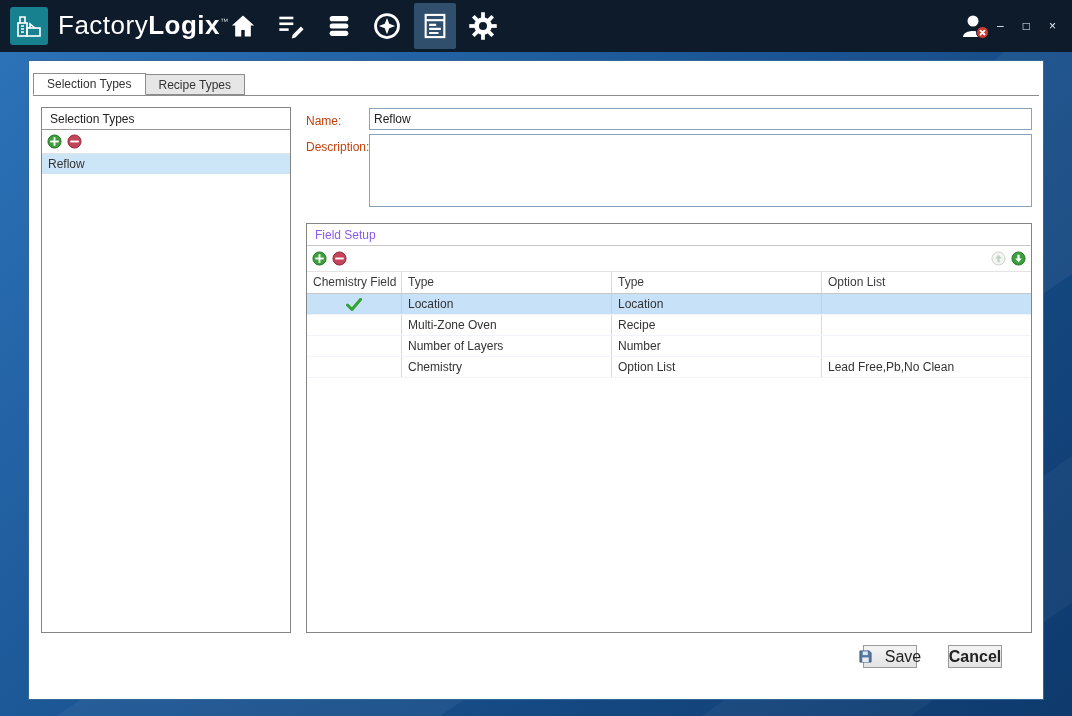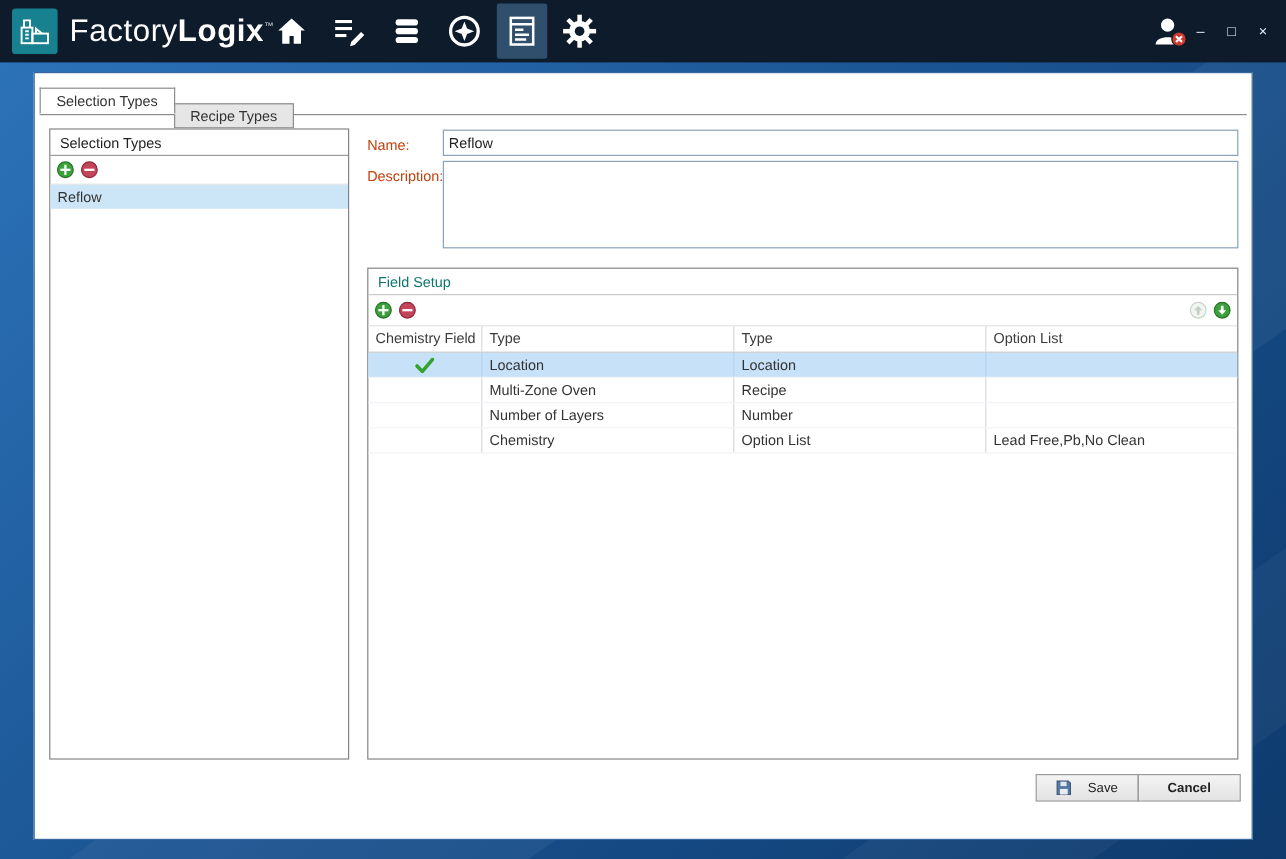--- a/index.html
+++ b/index.html
@@ -56,21 +56,21 @@
   
   .tab-underline { position:absolute; left:4px; right:4px; top:34px; border-top:1px solid #8c8c8c; }
   .tabs { position:absolute; left:4px; top:12px; display:flex; z-index:3; }
   .tab {
     padding:0 13px; height:22px; line-height:21px; background:#e6e6e6;
     border:1px solid #8c8c8c; margin-right:-1px; cursor:pointer; color:#333;
   }
   .tab.active {
     background:#fff; border-bottom:1px solid #fff; z-index:4; position:relative;
   }
-  .tab.inactive { height:21px; margin-top:13px; }
+  .tab.inactive { height:21px; margin-top:1px; }
 
   
   .list-panel {
     position:absolute; left:12px; top:46px; width:250px; height:526px;
     border:1px solid #848484; background:#fff;
   }
   .list-header { height:22px; line-height:22px; padding-left:8px; border-bottom:1px solid #9a9a9a; color:#222; }
   .list-toolbar { height:24px; display:flex; align-items:center; gap:5px; padding:0 5px; border-bottom:1px solid #e3e3e3; }
   .icon-btn { width:15px; height:15px; display:inline-flex; cursor:pointer; }
   .list-item { height:20px; line-height:20px; padding-left:6px; cursor:pointer; }
@@ -87,42 +87,42 @@
   .desc-input {
     position:absolute; left:340px; top:73px; width:663px; height:73px;
     border:1px solid #8aa2b8; resize:none; font-family:"Liberation Sans",sans-serif; font-size:12px; padding:3px 4px;
   }
 
   
   .group {
     position:absolute; left:277px; top:162px; width:726px; height:410px;
     border:1px solid #848484; background:#fff;
   }
-  .group-header { height:22px; line-height:22px; padding-left:8px; border-bottom:1px solid #c9c9c9; color:#0f766e; }
+  .group-header { height:22px; line-height:22px; padding-left:8px; border-bottom:1px solid #c9c9c9; color:#8b5cf6; }
   .group-toolbar { height:26px; display:flex; align-items:center; gap:5px; padding:0 5px; border-bottom:1px solid #e3e3e3; }
   .toolbar-spacer { flex:1; }
 
   .grid-header { display:flex; height:22px; border-bottom:1px solid #c6c6c6; }
   .grid-header .cell { line-height:21px; color:#3c3c3c; }
   .cell { padding-left:6px; border-right:1px solid #d9d9d9; overflow:hidden; white-space:nowrap; }
   .c0 { width:95px; }
   .c1 { width:210px; }
   .c2 { width:210px; }
   .c3 { flex:1; border-right:none; }
   .grid-row { display:flex; height:21px; border-bottom:1px solid #f0f3f7; cursor:pointer;justify-content:center; }
   .grid-row .cell { line-height:20px; }
   .grid-row.selected { background:#c7e1f8; }
   .grid-row.selected .cell { border-right-color:#b5d4ee; }
   .cell-check { display:flex; align-items:center; justify-content:center; padding-left:0; }
 
   
   .btn {
-    position:absolute; top:584px; width:86px; height:23px;
+    position:absolute; top:584px; width:54px; height:23px;
     background:linear-gradient(#f4f4f4,#e3e3e3); border:1px solid #9a9a9a;
-    font-family:"Liberation Sans",sans-serif; font-size:11px; color:#222;
+    font-family:"Liberation Sans",sans-serif; font-size:16px; color:#222;
     display:flex; align-items:center; justify-content:center; gap:13px; cursor:pointer;
   }
   .btn-save { left:834px; }
   .btn-cancel { left:919px;font-weight:bold; }
 </style>
 </head>
 <body>
 
 <div class="desktop">
 

